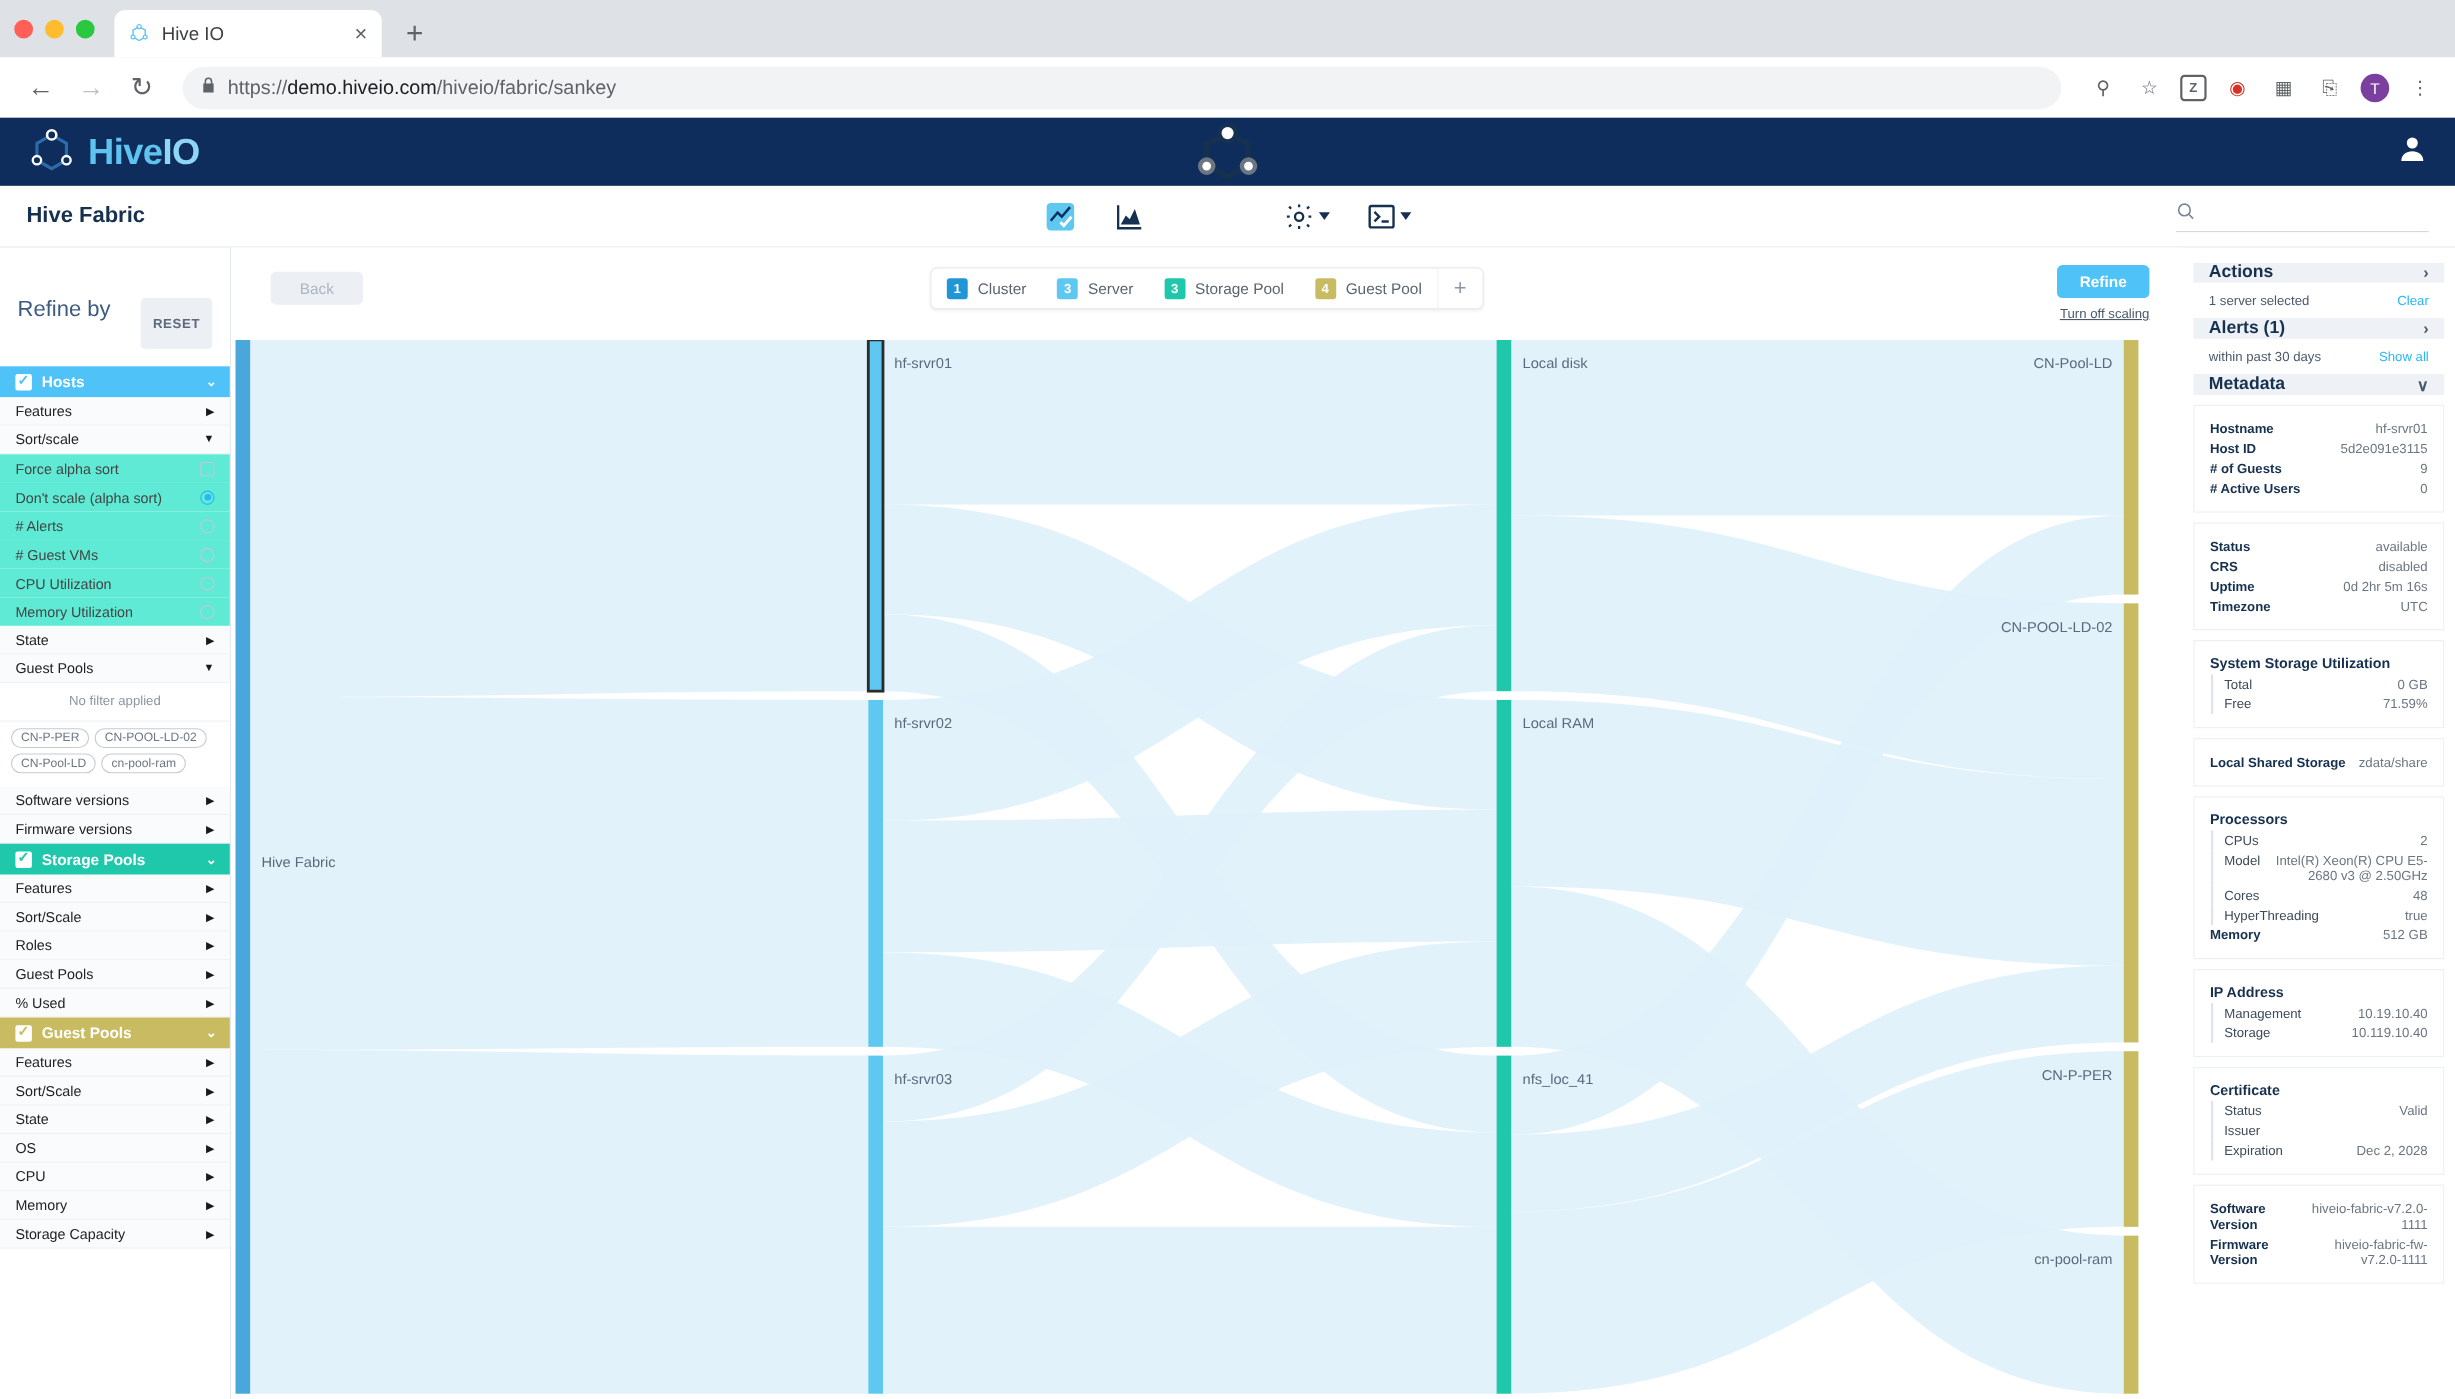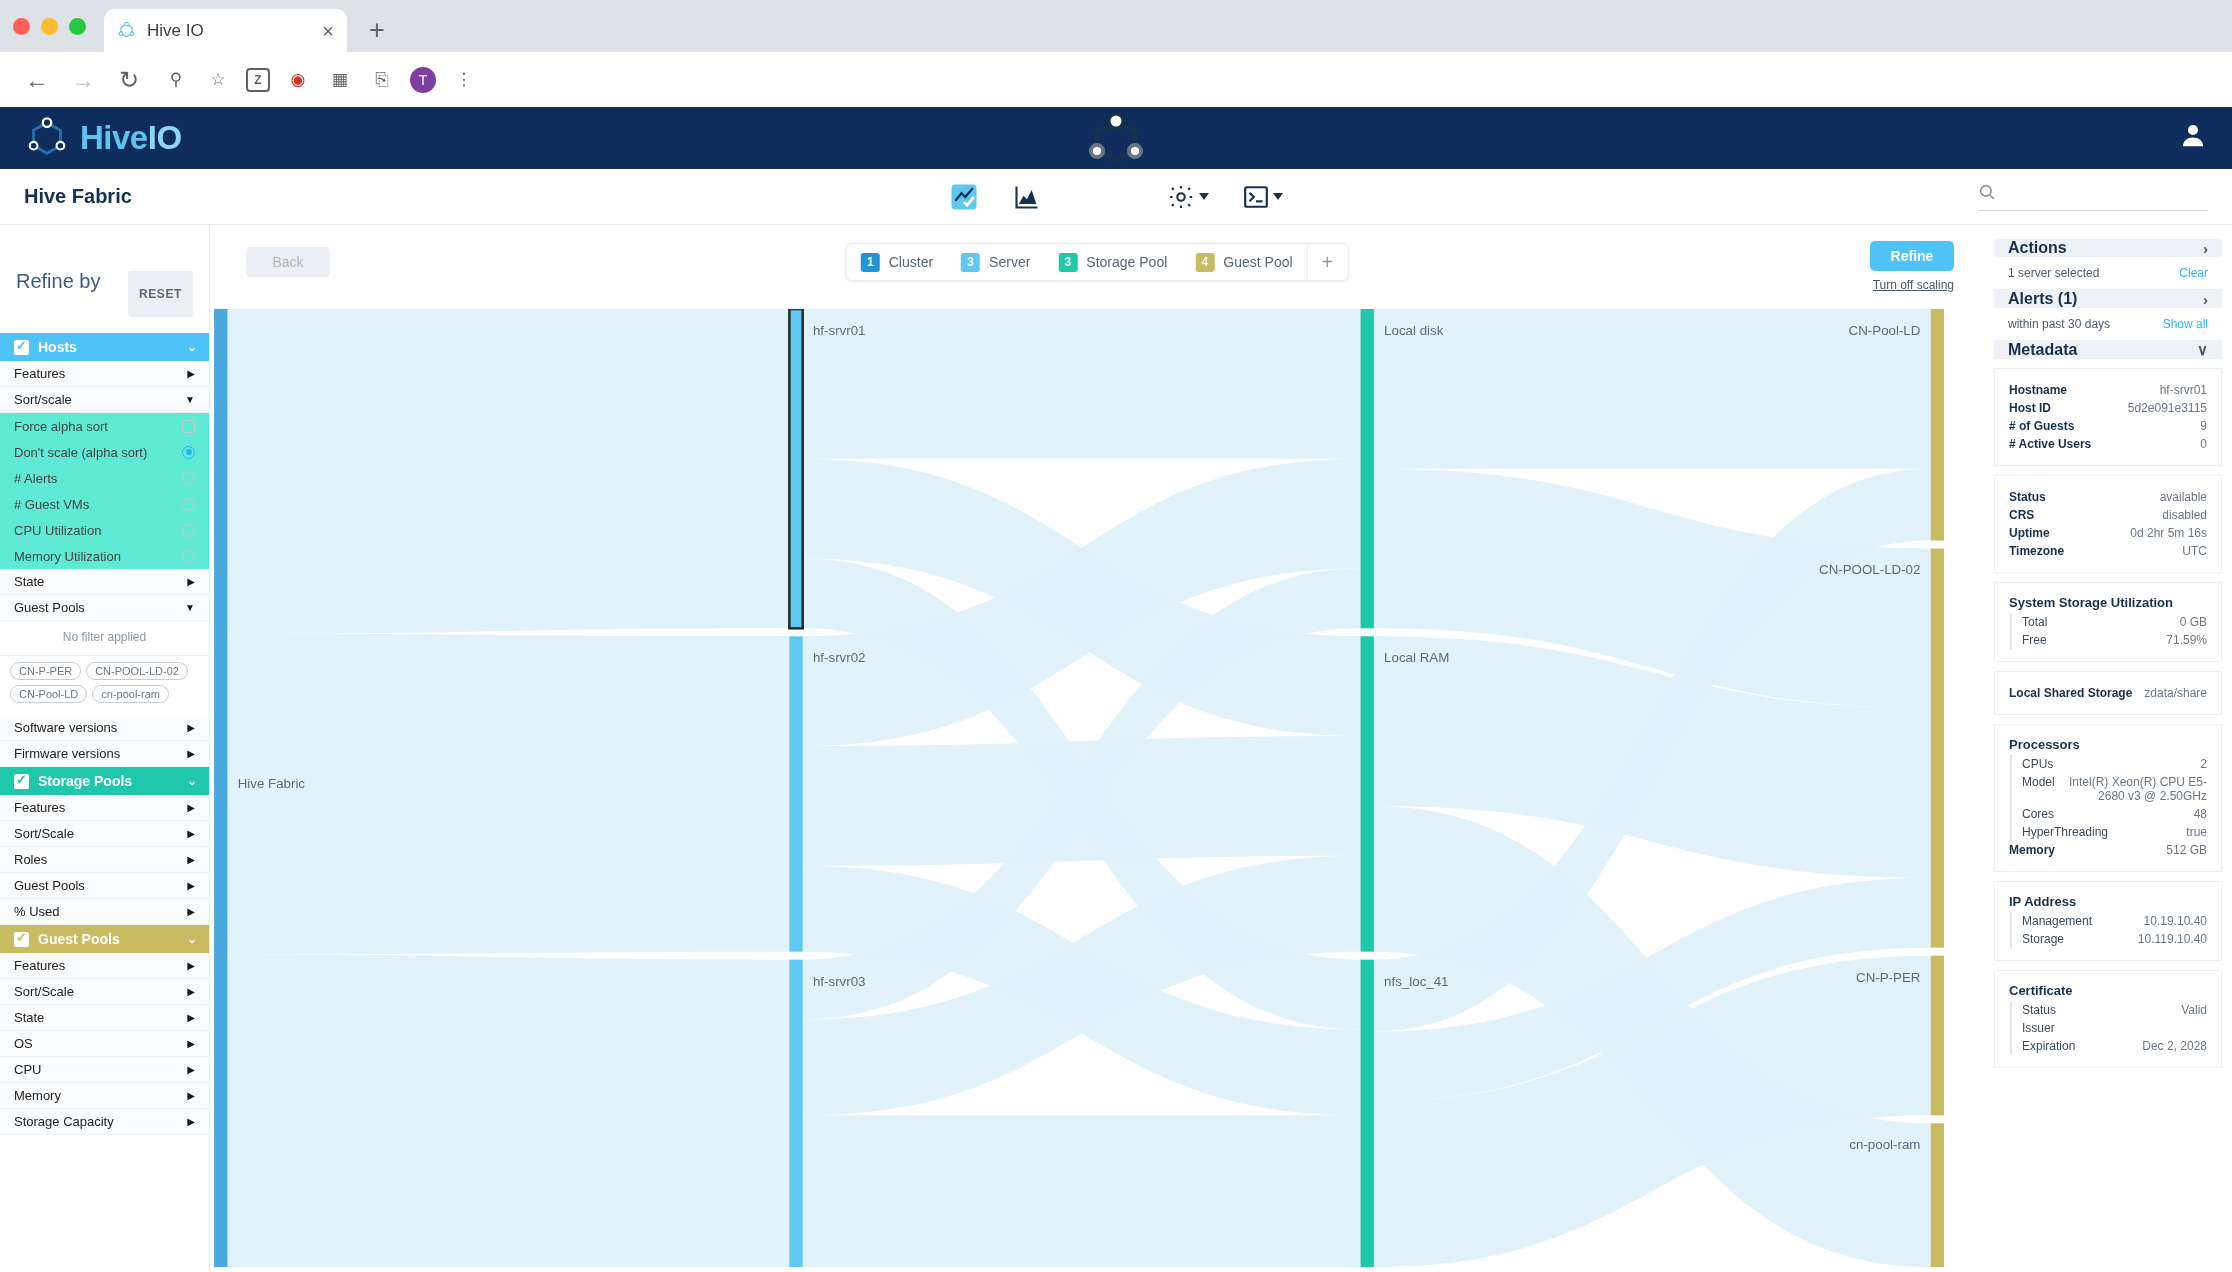--- a/index.html
+++ b/index.html
@@ -180,20 +180,28 @@
       <span class="tab-title">Hive IO</span>
       <span class="tab-close">×</span>
     </div>
     <span class="newtab">+</span>
   </div>
 
   <div class="omnibar">
     <span class="navbtn">←</span>
     <span class="navbtn disabled">→</span>
     <span class="navbtn">↻</span>
+    <div class="urlbox">
+      <span class="lock">
+        <svg width="13" height="15" viewBox="0 0 13 15">
+            <path d="M3 6V4a3.5 3.5 0 017 0v2h1.2v8H1.8V6H3zm1.4 0h4.2V4a2.1 2.1 0 10-4.2 0v2z" fill="#5f6368"></path>
+          </svg>
+      </span>
+      <span class="url"><span>https://</span><b>demo.hiveio.com</b><span>/hiveio/fabric/sankey</span></span>
+    </div>
     <div class="omni-icons">
       <span class="oi">⚲</span>
       <span class="oi">☆</span>
       <span class="oi sq">Z</span>
       <span class="oi red">◉</span>
       <span class="oi">▦</span>
       <span class="oi">⎘</span>
       <span class="oi purple">T</span>
       <span class="oi">⋮</span>
     </div>
@@ -602,14 +610,24 @@
       <div class="kv ind">
           <span class="k">Issuer</span>
           <span class="v"></span>
         </div>
       <div class="kv ind">
           <span class="k">Expiration</span>
           <span class="v">Dec 2, 2028</span>
         </div>
     </div>
 
+    <div class="card">
+      <div class="kv">
+          <span class="k" style="max-width:90px">Software Version</span>
+          <span class="v">hiveio-fabric-v7.2.0-1111</span>
+        </div>
+      <div class="kv">
+          <span class="k" style="max-width:90px">Firmware Version</span>
+          <span class="v">hiveio-fabric-fw-v7.2.0-1111</span>
+        </div>
+    </div>
   </aside>
 </div>
 
 </body></html>

